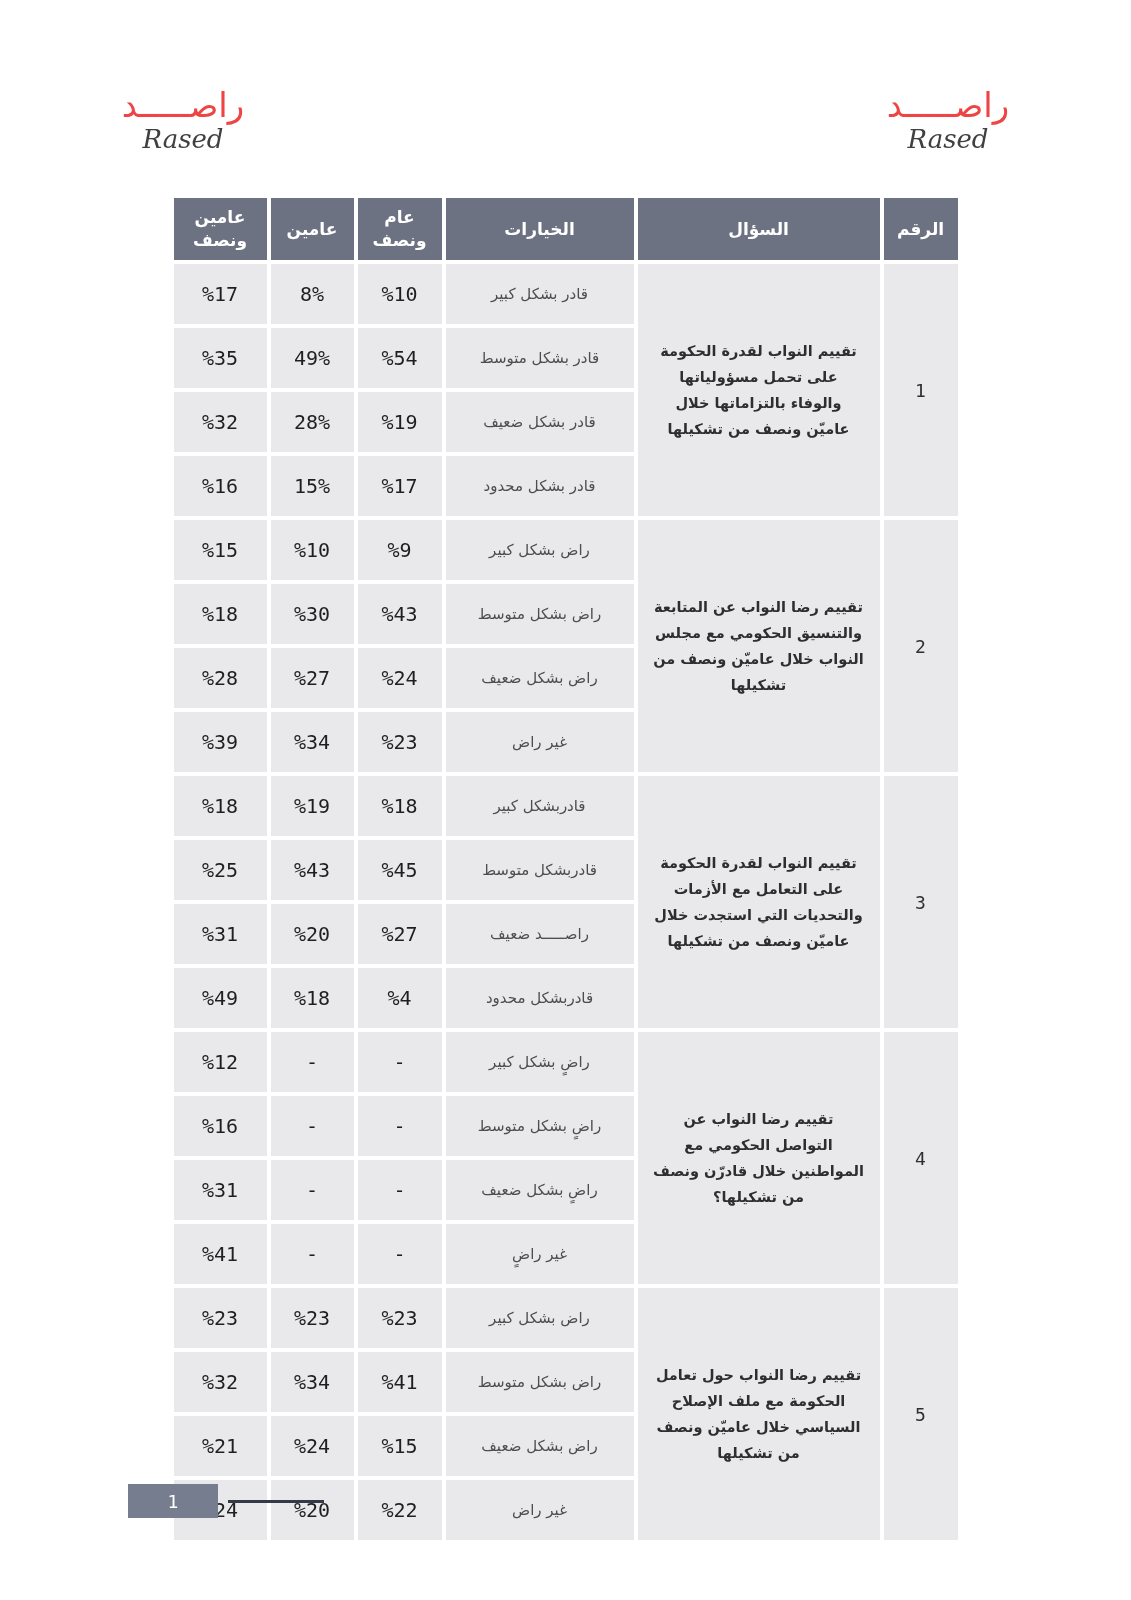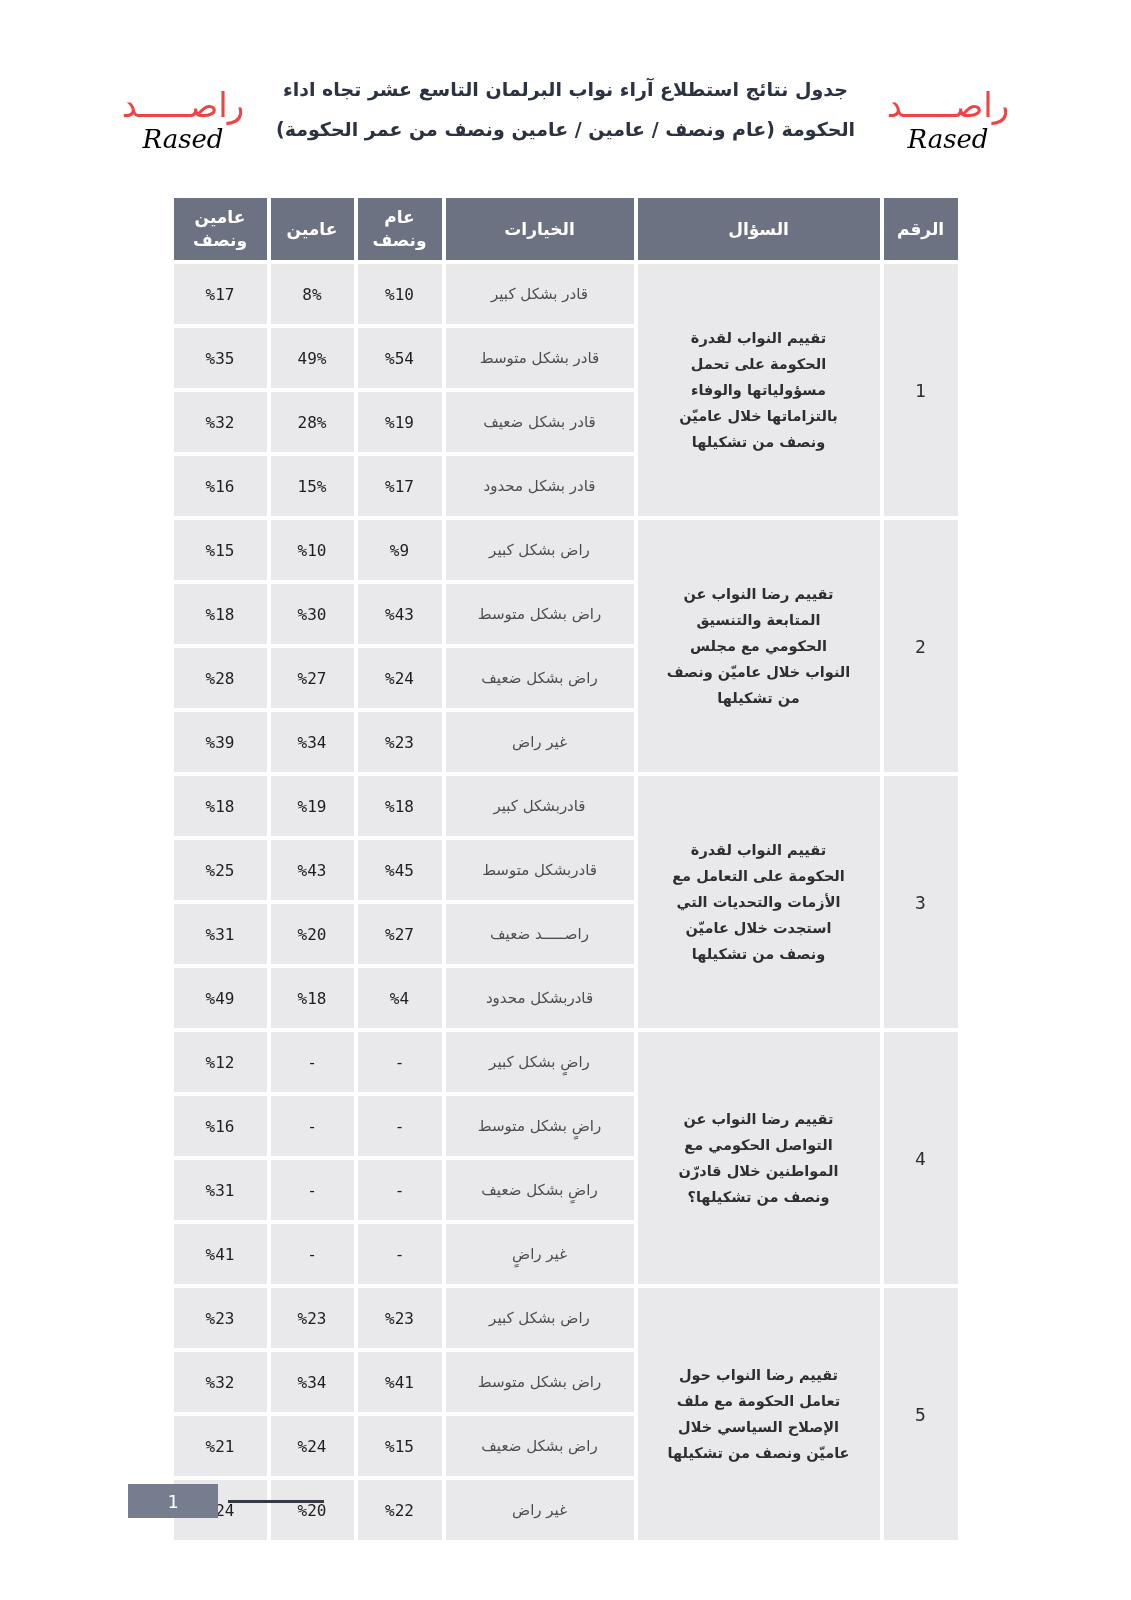--- a/index.html
+++ b/index.html
@@ -29,21 +29,21 @@
     color: #ef4444;
     font-weight: 400;
     letter-spacing: 1px;
     line-height: 1;
     white-space: nowrap;
   }
   .logo-en {
     font-family: "DejaVu Serif", serif;
     font-style: italic;
     font-size: 26px;
-    color: #000000;
+    color: #404040;
     margin-top: 2px;
   }
   .title-block {
     text-align: center;
     margin-top: 12px;
     width: 620px;
   }
   .title-line {
     font-size: 19px;
     font-weight: 700;
@@ -82,32 +82,32 @@
     color: #2e2e2e;
     background: #e6e5e9;
   }
   td.question-cell {
     background: #e4e3e7;
     font-size: 14.5px;
     font-weight: 700;
     color: #2e2e2e;
     text-align: justify;
     text-align-last: center;
-    padding: 10px 28px;
+    padding: 10px 15px;
     line-height: 1.8;
   }
   td.option-cell {
     font-size: 15px;
     color: #4d4d4d;
     padding: 21px 10px;
   }
   td.value-cell {
     direction: ltr;
     font-family: "DejaVu Sans Mono", monospace;
-    font-size: 16px;
+    font-size: 20px;
     color: #1f1f1f;
   }
 
   
   .footer {
     position: absolute;
     left: 128px;
     top: 1484px;
     display: flex;
     align-items: center;
@@ -133,24 +133,20 @@
 </head>
 <body>
 
 <div class="page">
 
   <div class="top">
     <div class="logo">
       <div class="logo-ar">راصـــــد</div>
       <div class="logo-en">Rased</div>
     </div>
-    <div class="title-block" dir="rtl">
-      <div class="title-line">جدول نتائج استطلاع آراء نواب البرلمان التاسع عشر تجاه اداء</div>
-      <div class="title-line">الحكومة (عام ونصف / عامين / عامين ونصف من عمر الحكومة)</div>
-    </div>
     <div class="logo">
       <div class="logo-ar">راصـــــد</div>
       <div class="logo-en">Rased</div>
     </div>
   </div>
 
   <table class="survey" dir="rtl">
     <colgroup>
       <col style="width:74px">
       <col style="width:242px">

